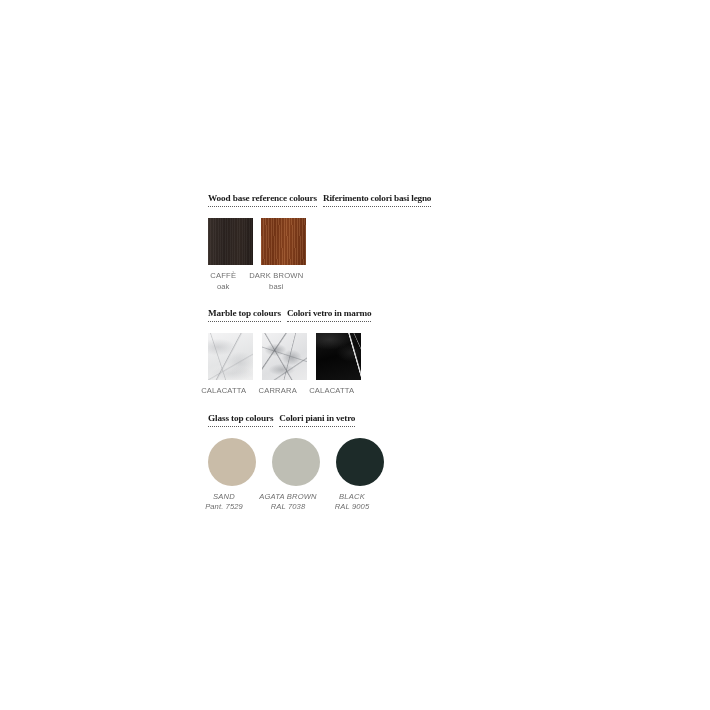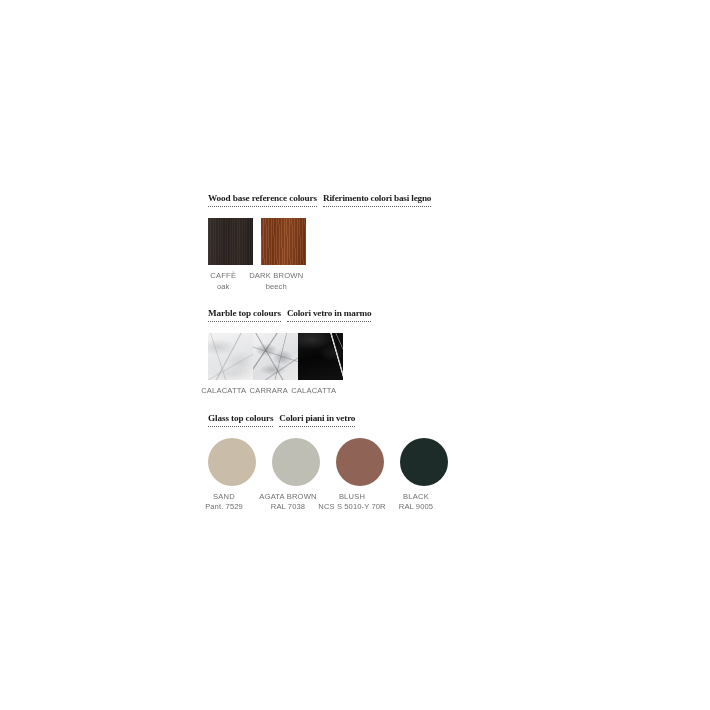--- a/index.html
+++ b/index.html
@@ -103,21 +103,21 @@
   }
   .w-darkbrown {
     background:
       repeating-linear-gradient(89deg,
         rgba(255,225,190,0.10) 0px, rgba(255,225,190,0.10) 1px,
         rgba(60,18,6,0.16) 1px, rgba(60,18,6,0.16) 2.6px),
       linear-gradient(95deg, #8a4420 0%, #7c3a18 30%, #934a22 55%, #6e3214 100%);
   }
 
   
-  .marble-row { }
+  .marble-row { gap: 9px; }
   .marble-row .cell { width: 45px; }
   .marble-row .cap { width: 72px; margin-left: -13.5px; }
 
   .m-calacatta {
     background-color: #ececed;
     background-image:
       linear-gradient(118deg, transparent 46%, rgba(150,152,156,0.55) 47.2%, rgba(172,174,178,0.2) 48.6%, transparent 50%),
       linear-gradient(72deg, transparent 28%, rgba(158,160,164,0.45) 29.3%, transparent 31%),
       linear-gradient(150deg, transparent 63%, rgba(168,170,174,0.4) 64.4%, transparent 66.5%),
       radial-gradient(ellipse 26px 12px at 22% 30%, rgba(164,166,170,0.38), transparent 70%),
@@ -143,21 +143,21 @@
     background-image:
       linear-gradient(74deg, transparent 77.5%, rgba(244,244,244,0.95) 78.6%, rgba(236,236,236,0.8) 80.1%, transparent 81.4%),
       linear-gradient(66deg, transparent 88%, rgba(226,226,226,0.55) 89%, transparent 90.4%),
       radial-gradient(ellipse 30px 14px at 30% 14%, rgba(70,70,70,0.5), transparent 72%),
       radial-gradient(ellipse 20px 12px at 78% 42%, rgba(56,56,56,0.45), transparent 74%),
       linear-gradient(165deg, #181818 0%, #050505 48%, #121212 100%);
   }
 
   
   .glass-row { gap: 16px; }
-  .glass-row .cell { width: 48px; }
+  .glass-row .cell { width: 48px; font-style: italic; }
   .glass-row .cap { width: 80px; margin-left: -16px; }
 
   .g-sand       { background: #c9bca8; }
   .g-agata-grey { background: #bebeb4; }
   .g-blush      { background: #8f6355; }
   .g-black      { background: #1d2b29; }
 </style>
 </head>
 <body>
 
@@ -175,21 +175,21 @@
         <div class="cap">
           <span>CAFFÈ</span>
           <span class="sub">oak</span>
         </div>
       </div>
 
       <div class="cell">
         <div class="chip sq w-darkbrown"></div>
         <div class="cap">
           <span>DARK BROWN</span>
-          <span class="sub">beech</span>
+          <span class="sub">basi</span>
         </div>
       </div>
 
     </div>
   </section>
 
   <section class="section">
     <div class="sec-head">
       <span class="ttl en">Marble top colours</span>
       <span class="ttl it">Colori vetro in marmo</span>
@@ -236,27 +236,20 @@
       </div>
 
       <div class="cell">
         <div class="chip circ g-agata-grey" style="background: rgb(190, 190, 180);"></div>
         <div class="cap">
           <span>AGATA BROWN</span>
           <span class="sub">RAL 7038</span>
         </div>
       </div>
 
-      <div class="cell">
-        <div class="chip circ g-blush" style="background: rgb(143, 99, 85);"></div>
-        <div class="cap">
-          <span>BLUSH</span>
-          <span class="sub">NCS S 5010-Y 70R</span>
-        </div>
-      </div>
 
       <div class="cell">
         <div class="chip circ g-black" style="background: rgb(29, 43, 41);"></div>
         <div class="cap">
           <span>BLACK</span>
           <span class="sub">RAL 9005</span>
         </div>
       </div>
 
     </div>

